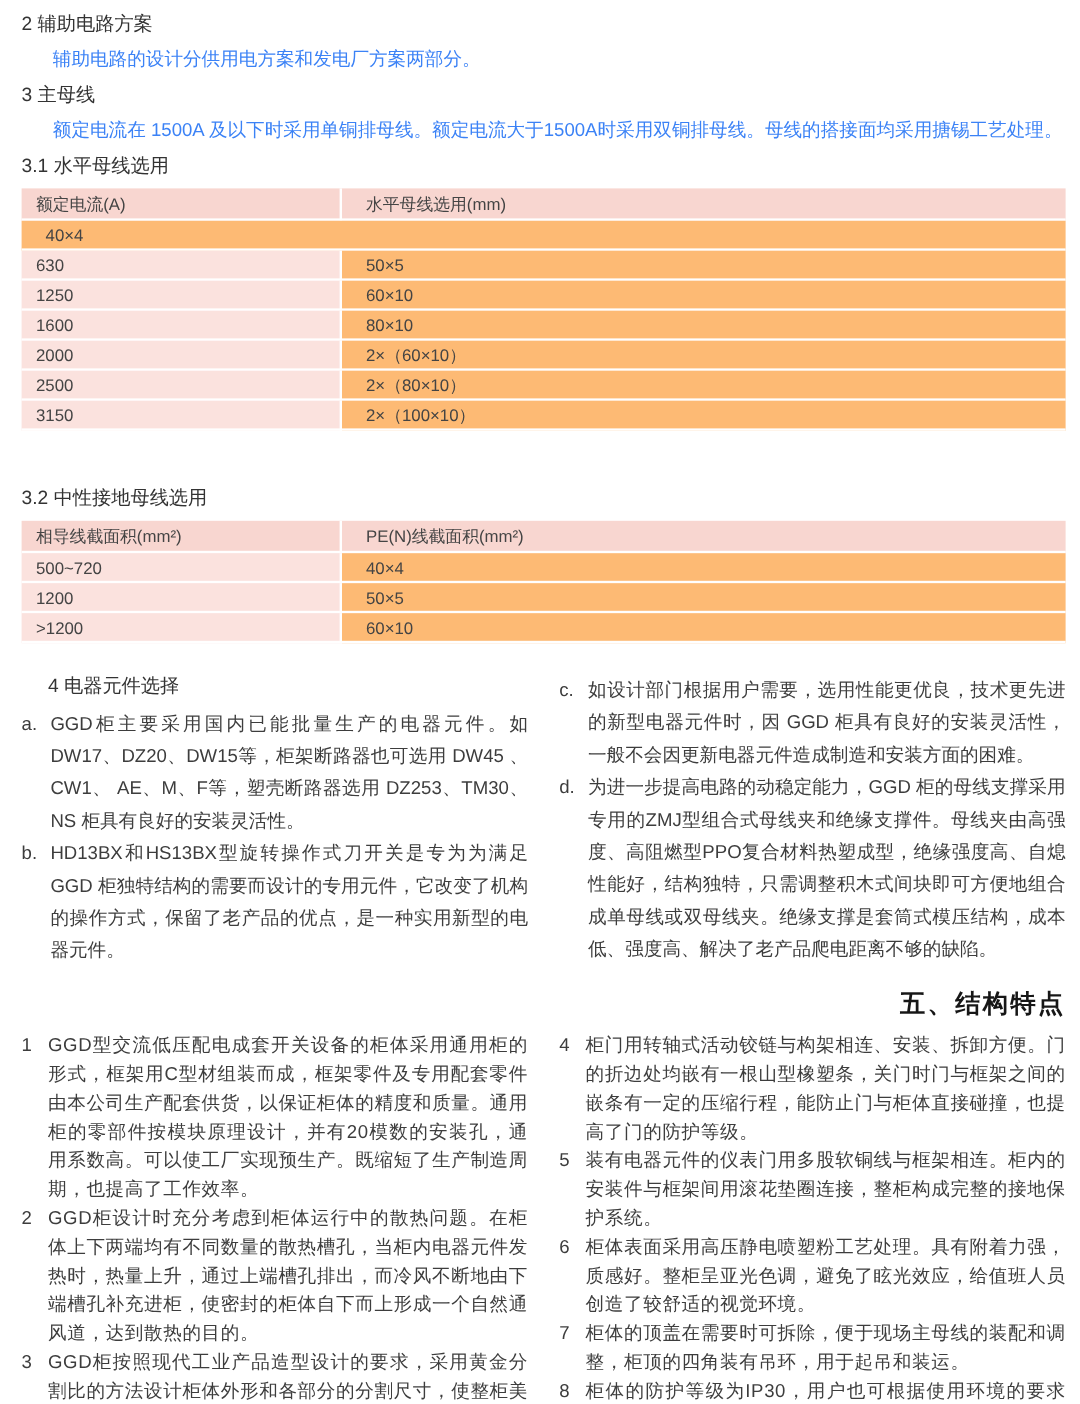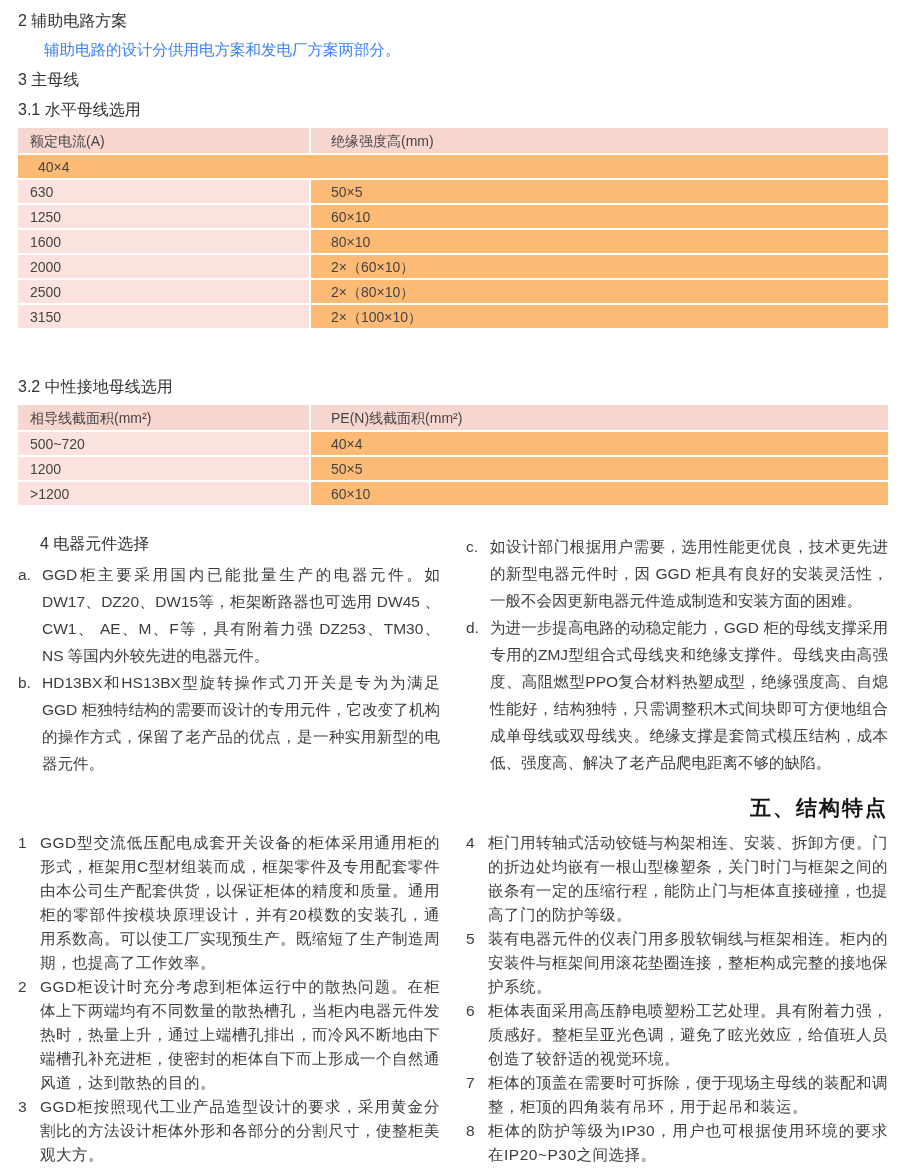--- a/index.html
+++ b/index.html
@@ -11,21 +11,21 @@
   .page{box-sizing:border-box;width:900px;height:1170px;padding:8px 12px 12px 18px;overflow:hidden;}
 
   .h{font-size:16px;line-height:22px;margin:8px 0 0 0;color:#333;}
   .h.first{margin-top:2px;}
   .p{font-size:15.5px;line-height:22px;margin:7px 0 0 26px;color:#3b82f6;}
 
   
   .tbl{margin-top:7px;width:870px;font-size:14px;color:#444;}
   .trow{display:flex;}
   .trow > div{box-sizing:border-box;line-height:22px;border-bottom:2px solid #ffffff;padding-top:1px;}
-  .c1{width:293px;padding-left:12px;border-right:2px solid #ffffff;background:#fbe2de;}
+  .c1{width:267px;padding-left:12px;border-right:2px solid #ffffff;background:#fbe2de;}
   .c2{flex:1;padding-left:20px;background:#fdba74;}
   .thead .c1,.thead .c2{background:#f8d6d0;line-height:24px;}
   .h32{margin-top:46px;}
 
   
   .cols{display:flex;gap:26px;align-items:flex-start;}
   .col{flex:1;min-width:0;}
   .comps{margin-top:26px;}
   .h4{font-size:16px;line-height:22px;margin:0 0 6px 22px;color:#333;}
   .itm{display:flex;font-size:15.5px;line-height:27px;text-align:justify;color:#3d3d3d;}
@@ -38,27 +38,28 @@
 </style>
 </head>
 <body>
 
 <div class="page">
 
   <div class="h first">2 辅助电路方案</div>
   <p class="p">辅助电路的设计分供用电方案和发电厂方案两部分。</p>
 
   <div class="h">3 主母线</div>
+  <p class="p">额定电流在 1500A 及以下时采用单铜排母线。额定电流大于1500A时采用双铜排母线。母线的搭接面均采用搪锡工艺处理。</p>
 
   <div class="h">3.1 水平母线选用</div>
 
   <div class="tbl">
     <div class="trow thead">
       <div class="c1">额定电流(A)</div>
-      <div class="c2">绝缘强度高(mm)</div>
+      <div class="c2">水平母线选用(mm)</div>
     </div>
     <div class="trow">
       <div class="c2">40×4</div>
     </div>
     <div class="trow">
       <div class="c1">630</div>
       <div class="c2">50×5</div>
     </div>
     <div class="trow">
       <div class="c1">1250</div>
@@ -101,21 +102,21 @@
       <div class="c1">&gt;1200</div>
       <div class="c2">60×10</div>
     </div>
   </div>
 
   <div class="cols comps">
     <div class="col">
       <div class="h4">4 电器元件选择</div>
       <div class="itm">
         <span class="lb">a.</span>
-        <span class="tx">GGD柜主要采用国内已能批量生产的电器元件。如 DW17、DZ20、DW15等，柜架断路器也可选用 DW45 、CW1、 AE、M、F等，具有附着力强 DZ253、TM30、 NS 等国内外较先进的电器元件。</span>
+        <span class="tx">GGD柜主要采用国内已能批量生产的电器元件。如 DW17、DZ20、DW15等，柜架断路器也可选用 DW45 、CW1、 AE、M、F等，塑壳断路器选用 DZ253、TM30、 NS 柜具有良好的安装灵活性。</span>
       </div>
       <div class="itm">
         <span class="lb">b.</span>
         <span class="tx">HD13BX和HS13BX型旋转操作式刀开关是专为为满足 GGD 柜独特结构的需要而设计的专用元件，它改变了机构的操作方式，保留了老产品的优点，是一种实用新型的电器元件。</span>
       </div>
     </div>
     <div class="col">
       <div class="itm">
         <span class="lb">c.</span>
         <span class="tx">如设计部门根据用户需要，选用性能更优良，技术更先进的新型电器元件时，因 GGD 柜具有良好的安装灵活性，一般不会因更新电器元件造成制造和安装方面的困难。</span>

